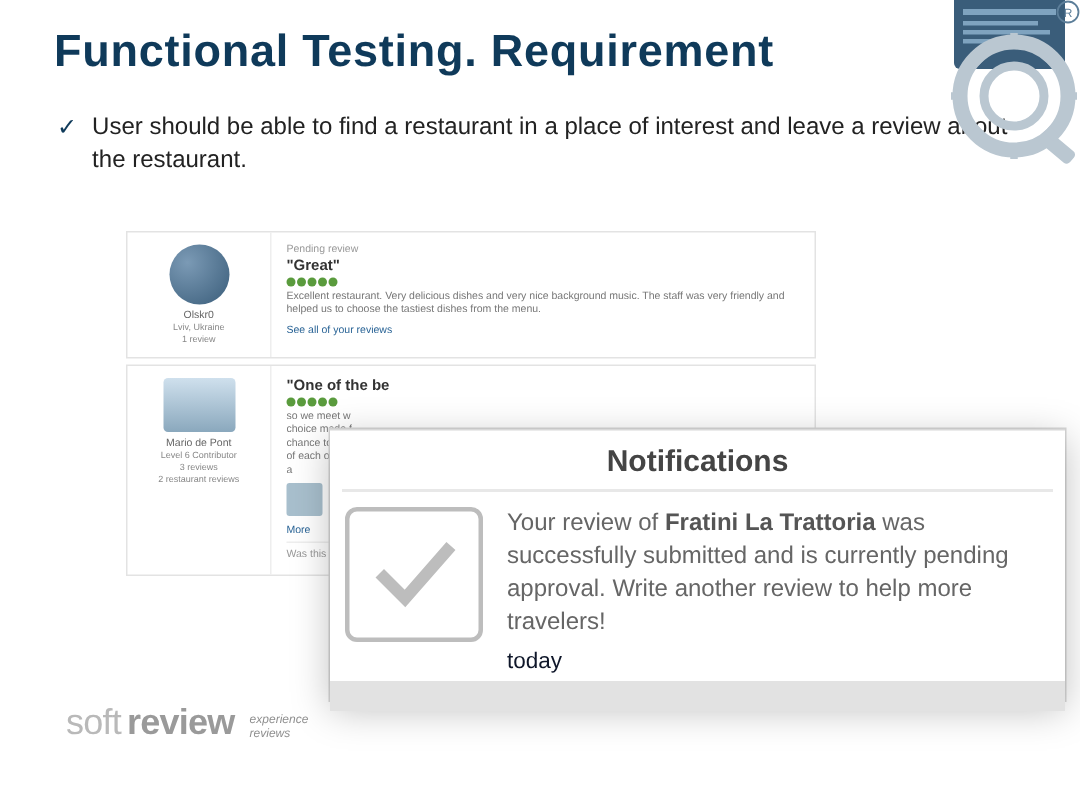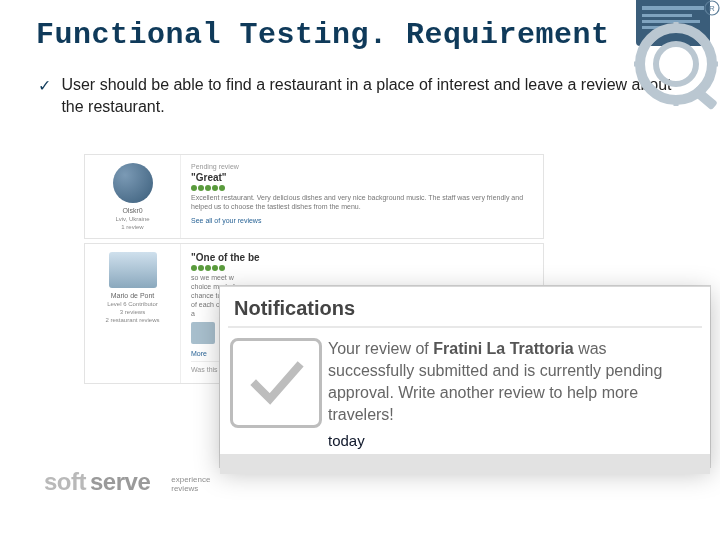--- a/index.html
+++ b/index.html
@@ -7,21 +7,21 @@
     width: 720px;
     height: 540px;
     background: #fff;
     font-family: "Segoe UI", Arial, sans-serif;
     position: relative;
     overflow: hidden;
     color: #222;
   }
   .slide { position: relative; width: 100%; height: 100%; padding: 16px 36px 0 36px; }
   .title {
-    font-family: Liberation Mono, monospace;
+    font-family: Liberation Sans, sans-serif;
     font-size: 30px;
     color: #0f3a5a;
     margin-top: 2px;
     margin-bottom: 22px;
     letter-spacing: 0.5px;
   }
   .corner-art {
     position: absolute;
     top: -6px; right: -6px;
     width: 168px; height: 124px;
@@ -106,23 +106,24 @@
     background: #fff;
     border-top: 1px solid #d8d8d8;
     box-shadow: 0 6px 24px rgba(0,0,0,0.25), 0 0 0 1px #d8d8d8;
     padding: 6px 4px 12px 4px;
   }
   .notif-title {
     font-size: 20px;
     font-weight: bold;
     color: #444;
     padding: 4px 10px 6px 10px;
+    text-align: center;
   }
   .notif-sep { height: 2px; background: #e8e8e8; margin: 0 4px 6px 4px; }
-  .notif-body { display: flex; gap: 6px; padding: 4px 10px 6px 6px; }
+  .notif-body { display: flex; gap: 16px; padding: 4px 10px 6px 6px; }
   .notif-iconbox {
     width: 92px; height: 90px;
     border: 3px solid #bdbdbd;
     border-radius: 8px;
     display:flex; align-items:center; justify-content:center;
     flex-shrink:0;
     color:#bdbdbd;
   }
   .notif-text { font-size: 16px; color: #666; line-height: 22px; }
   .notif-text .emph { font-weight: bold; color: #555; }
@@ -135,23 +136,23 @@
     width: 490px;
     background: #e2e2e2;
   }
 
   
   .logo-wrap {
     position: absolute;
     left: 44px; bottom: 44px;
     display: flex; align-items: flex-end; gap: 4px;
   }
-  .logo-soft { font-size: 24px; font-weight: 700; color: #b9b9b9; letter-spacing: -0.5px; }
+  .logo-soft { font-size: 24px; font-weight: 400; color: #b9b9b9; letter-spacing: -0.5px; }
   .logo-serve { font-size: 24px; font-weight: 700; color: #9a9a9a; letter-spacing: -0.5px; }
-  .logo-tag { font-size: 8px; line-height: 9px; color: #8f8f8f; margin-left: 17px; padding-bottom: 3px; }
+  .logo-tag { font-size: 8px; line-height: 9px; color: #8f8f8f; margin-left: 6px; padding-bottom: 3px; font-style: italic; }
 </style>
 </head>
 <body>
 
 <div class="slide">
 
   <svg class="corner-art" viewBox="0 0 168 124">
     <rect x="78" y="2" width="74" height="50" rx="4" fill="#3a5d7a"></rect>
     <rect x="84" y="12" width="62" height="4" fill="#7fa3bf"></rect>
     <rect x="84" y="20" width="50" height="3" fill="#7fa3bf"></rect>
@@ -248,20 +249,20 @@
           <span>Your review of </span><span class="emph">Fratini La Trattoria</span><span> was successfully submitted and is currently pending approval. Write another review to help more travelers!</span>
         </div>
         <div class="notif-time">today</div>
       </div>
     </div>
   </div>
   <div class="notif-bottom-bar"></div>
 
   <div class="logo-wrap">
     <span class="logo-soft">soft</span>
-      <span class="logo-serve">serve</span>
+      <span class="logo-serve">review</span>
     <div class="logo-tag">
       <div>experience</div>
       <div>reviews</div>
     </div>
   </div>
 
 </div>
 
 </body></html>

